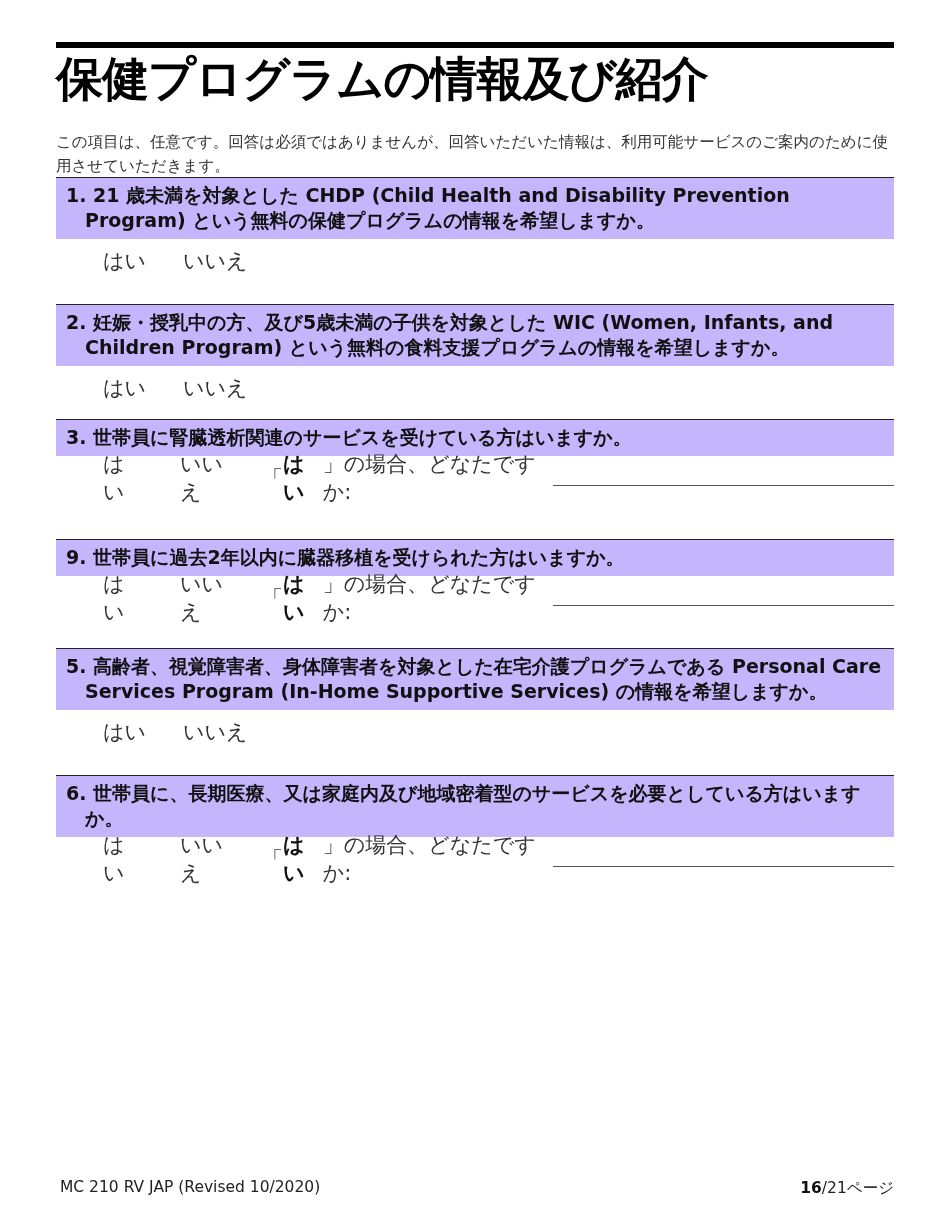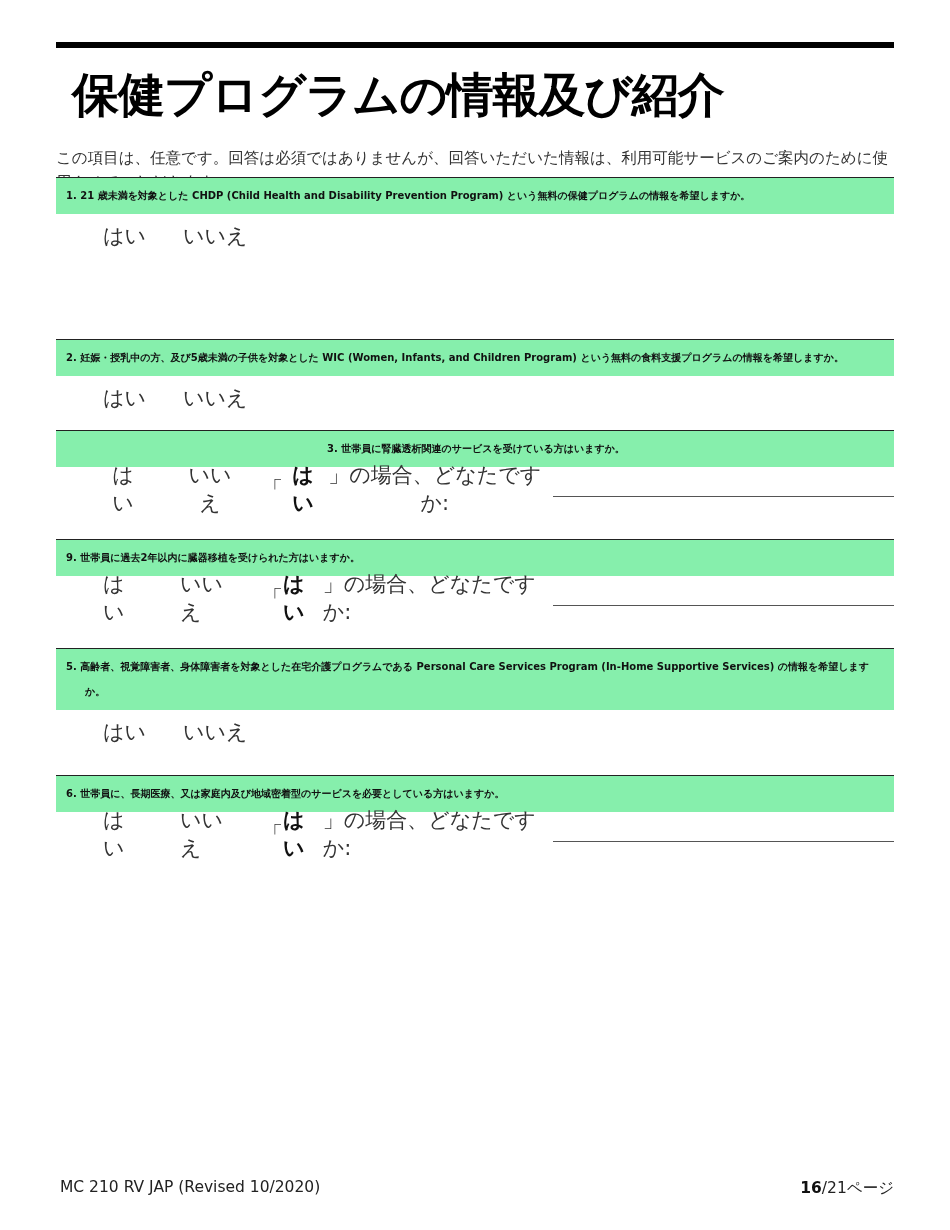--- a/index.html
+++ b/index.html
@@ -23,43 +23,43 @@
     }
     .top-rule {
       height: 6px;
       background: #000000;
       width: 838px;
     }
     .title {
       font-size: 47px;
       font-weight: bold;
       line-height: 62px;
-      margin: 16px;
+      margin: 0;
       padding: 0;
       letter-spacing: -1px;
       color: #000;
       white-space: nowrap;
     }
     .intro {
       margin-top: 20px;
       font-size: 15.5px;
       line-height: 24px;
       color: #333;
       width: 838px;
     }
     .section {
       position: absolute;
       left: 56px;
       width: 838px;
     }
     .q-header {
       border-top: 1.5px solid #222;
-      background: #86efac;
+      background: #c4b5fd;
       padding: 5px 8px 6px 10px;
-      font-size: 10px;
+      font-size: 19px;
       font-weight: bold;
       line-height: 25px;
       color: #111;
     }
     .q-header .q-text {
       display: block;
       padding-left: 19px;
       text-indent: -19px;
     }
     .answers {
@@ -121,31 +121,31 @@
 <div class="section" style="top:177px;">
   <div class="q-header">
     <span class="q-text">1. 21 歳未満を対象とした CHDP (Child Health and Disability Prevention Program) という無料の保健プログラムの情報を希望しますか。</span>
   </div>
   <div class="answers">
     <span class="opt yes">はい</span>
     <span class="opt no">いいえ</span>
   </div>
 </div>
 
-<div class="section" style="top:304px;margin-top:35px;">
+<div class="section" style="top:304px;">
   <div class="q-header">
     <span class="q-text">2. 妊娠・授乳中の方、及び5歳未満の子供を対象とした WIC (Women, Infants, and Children Program) という無料の食料支援プログラムの情報を希望しますか。</span>
   </div>
   <div class="answers">
     <span class="opt yes">はい</span>
     <span class="opt no">いいえ</span>
   </div>
 </div>
 
-<div class="section" style="top:430px;text-align:center;">
+<div class="section" style="top:419px;">
   <div class="q-header">
     <span class="q-text">3. 世帯員に腎臓透析関連のサービスを受けている方はいますか。</span>
   </div>
   <div class="answers">
     <span class="opt yes">はい</span>
     <span class="opt no">いいえ</span>
     <span class="if-yes">
       <span>「</span>
         <span class="bracket-bold">はい</span>
         <span>」の場合、どなたですか:</span>

